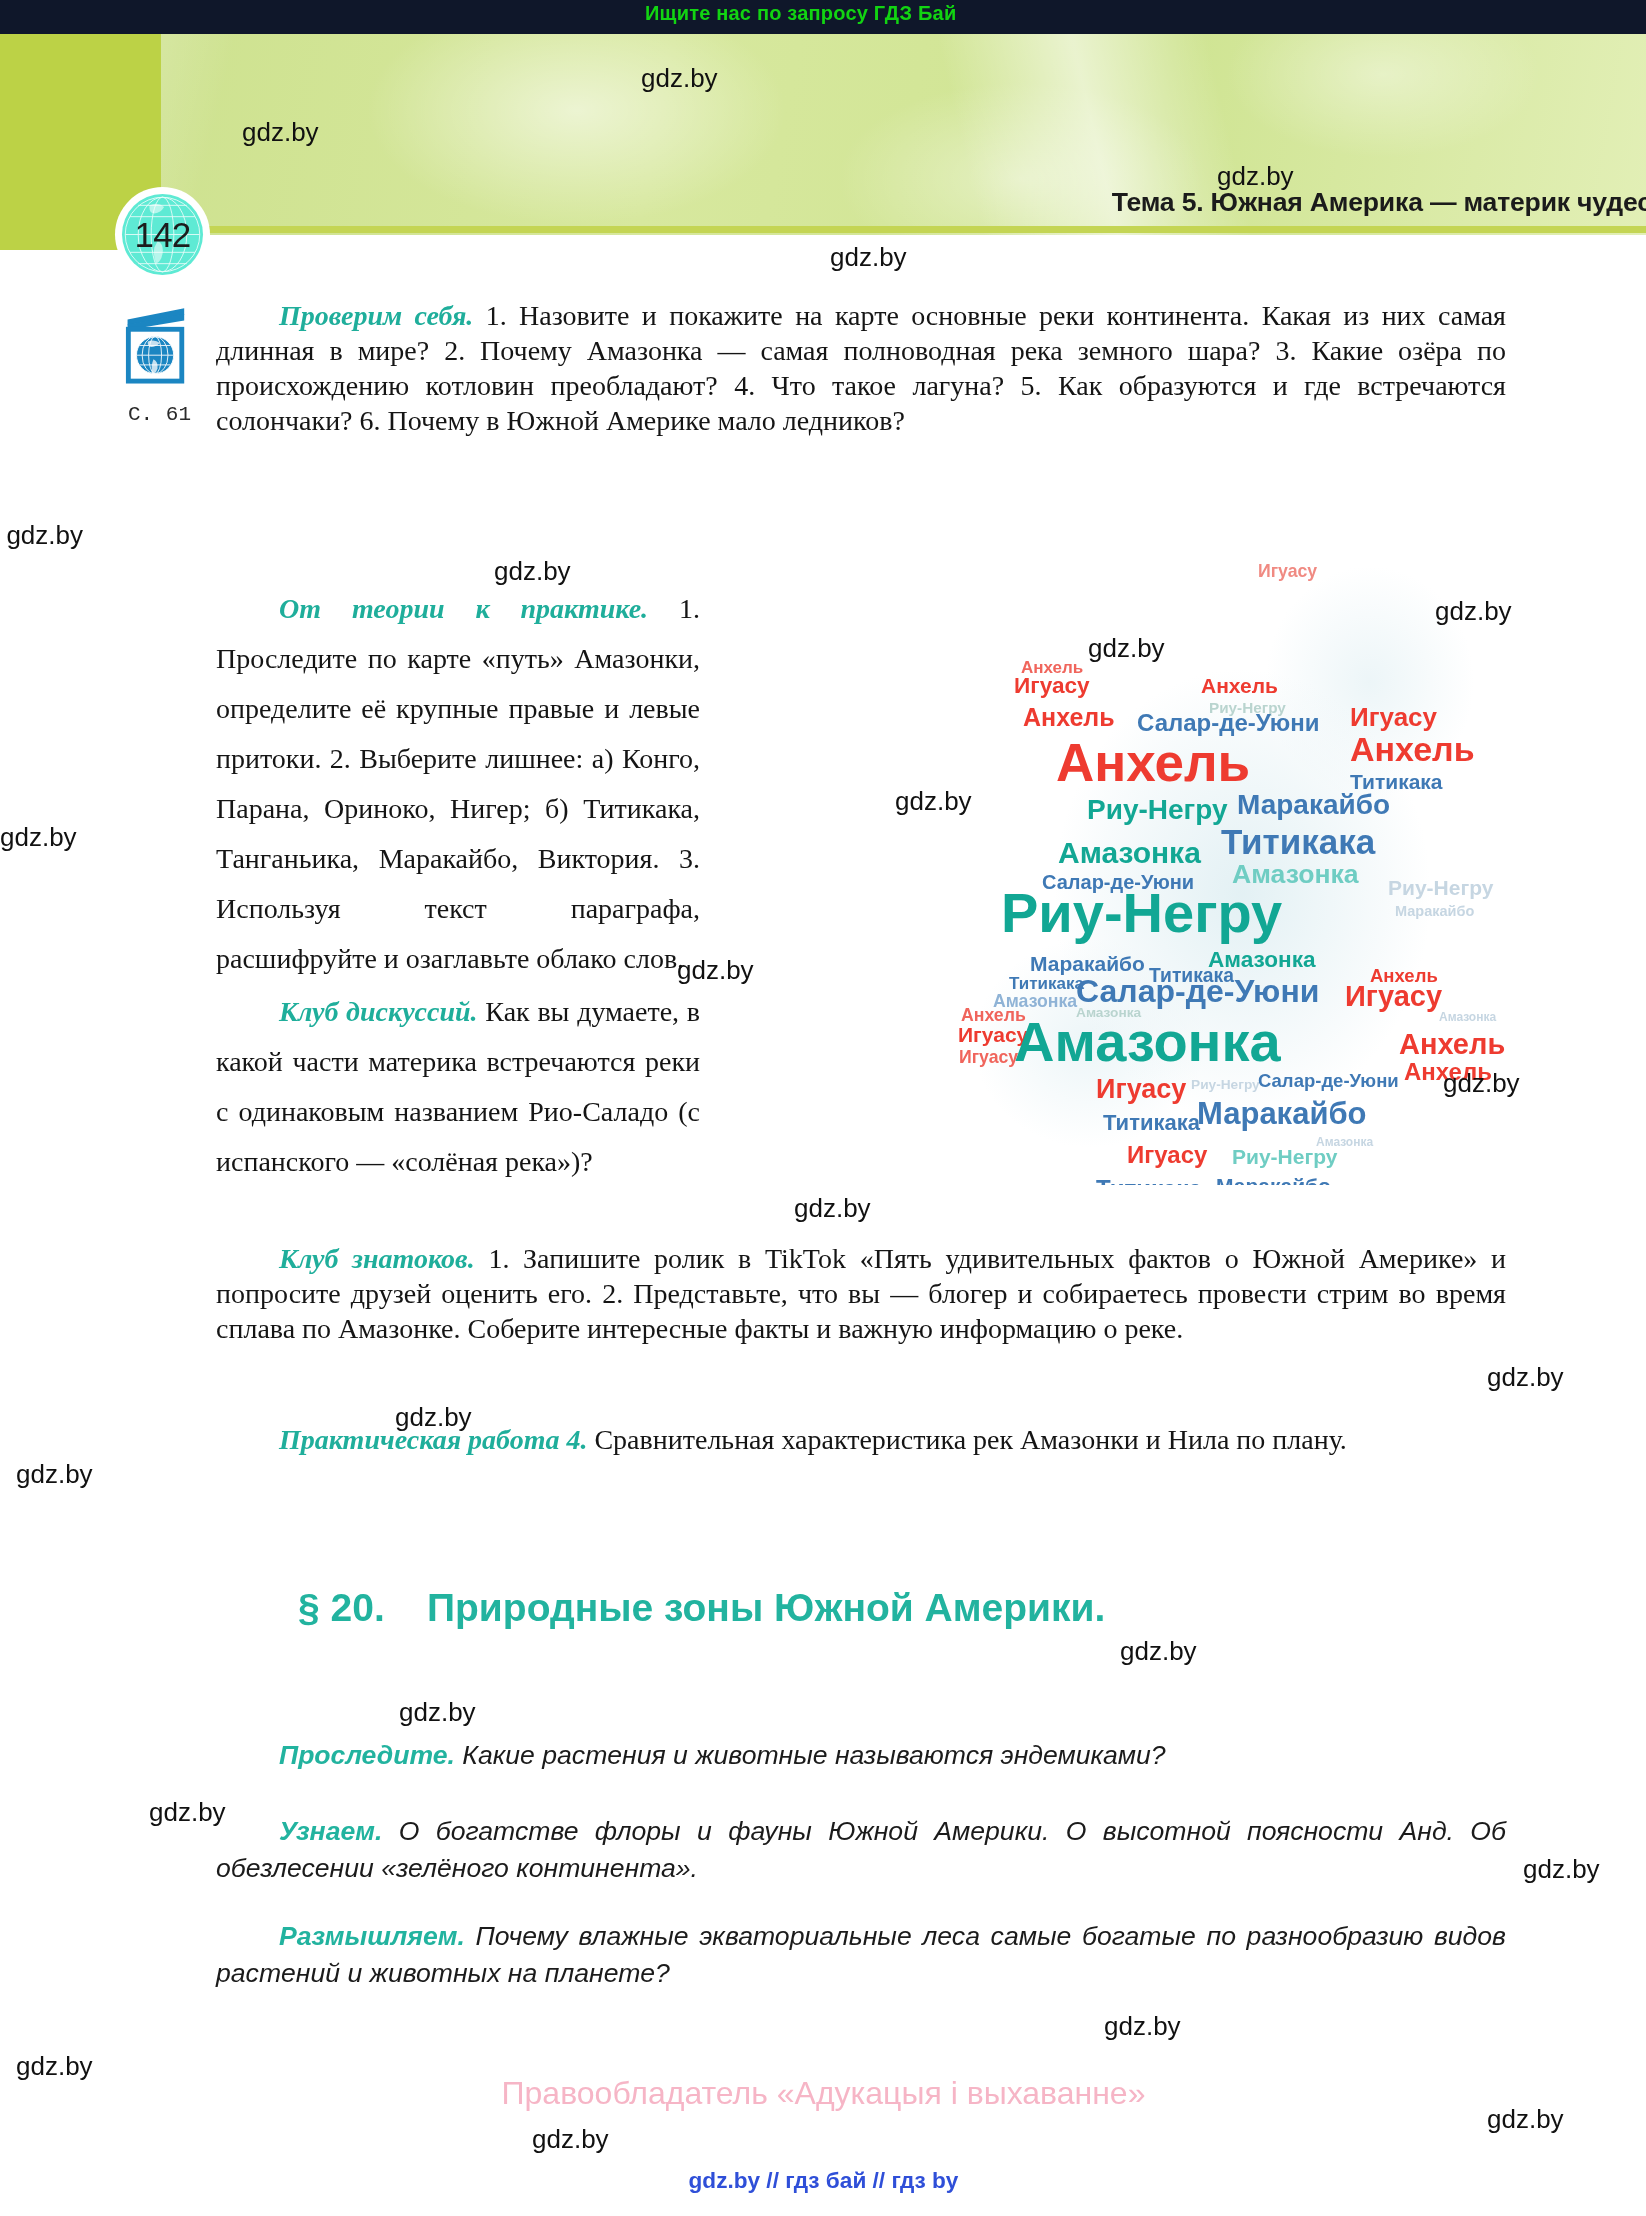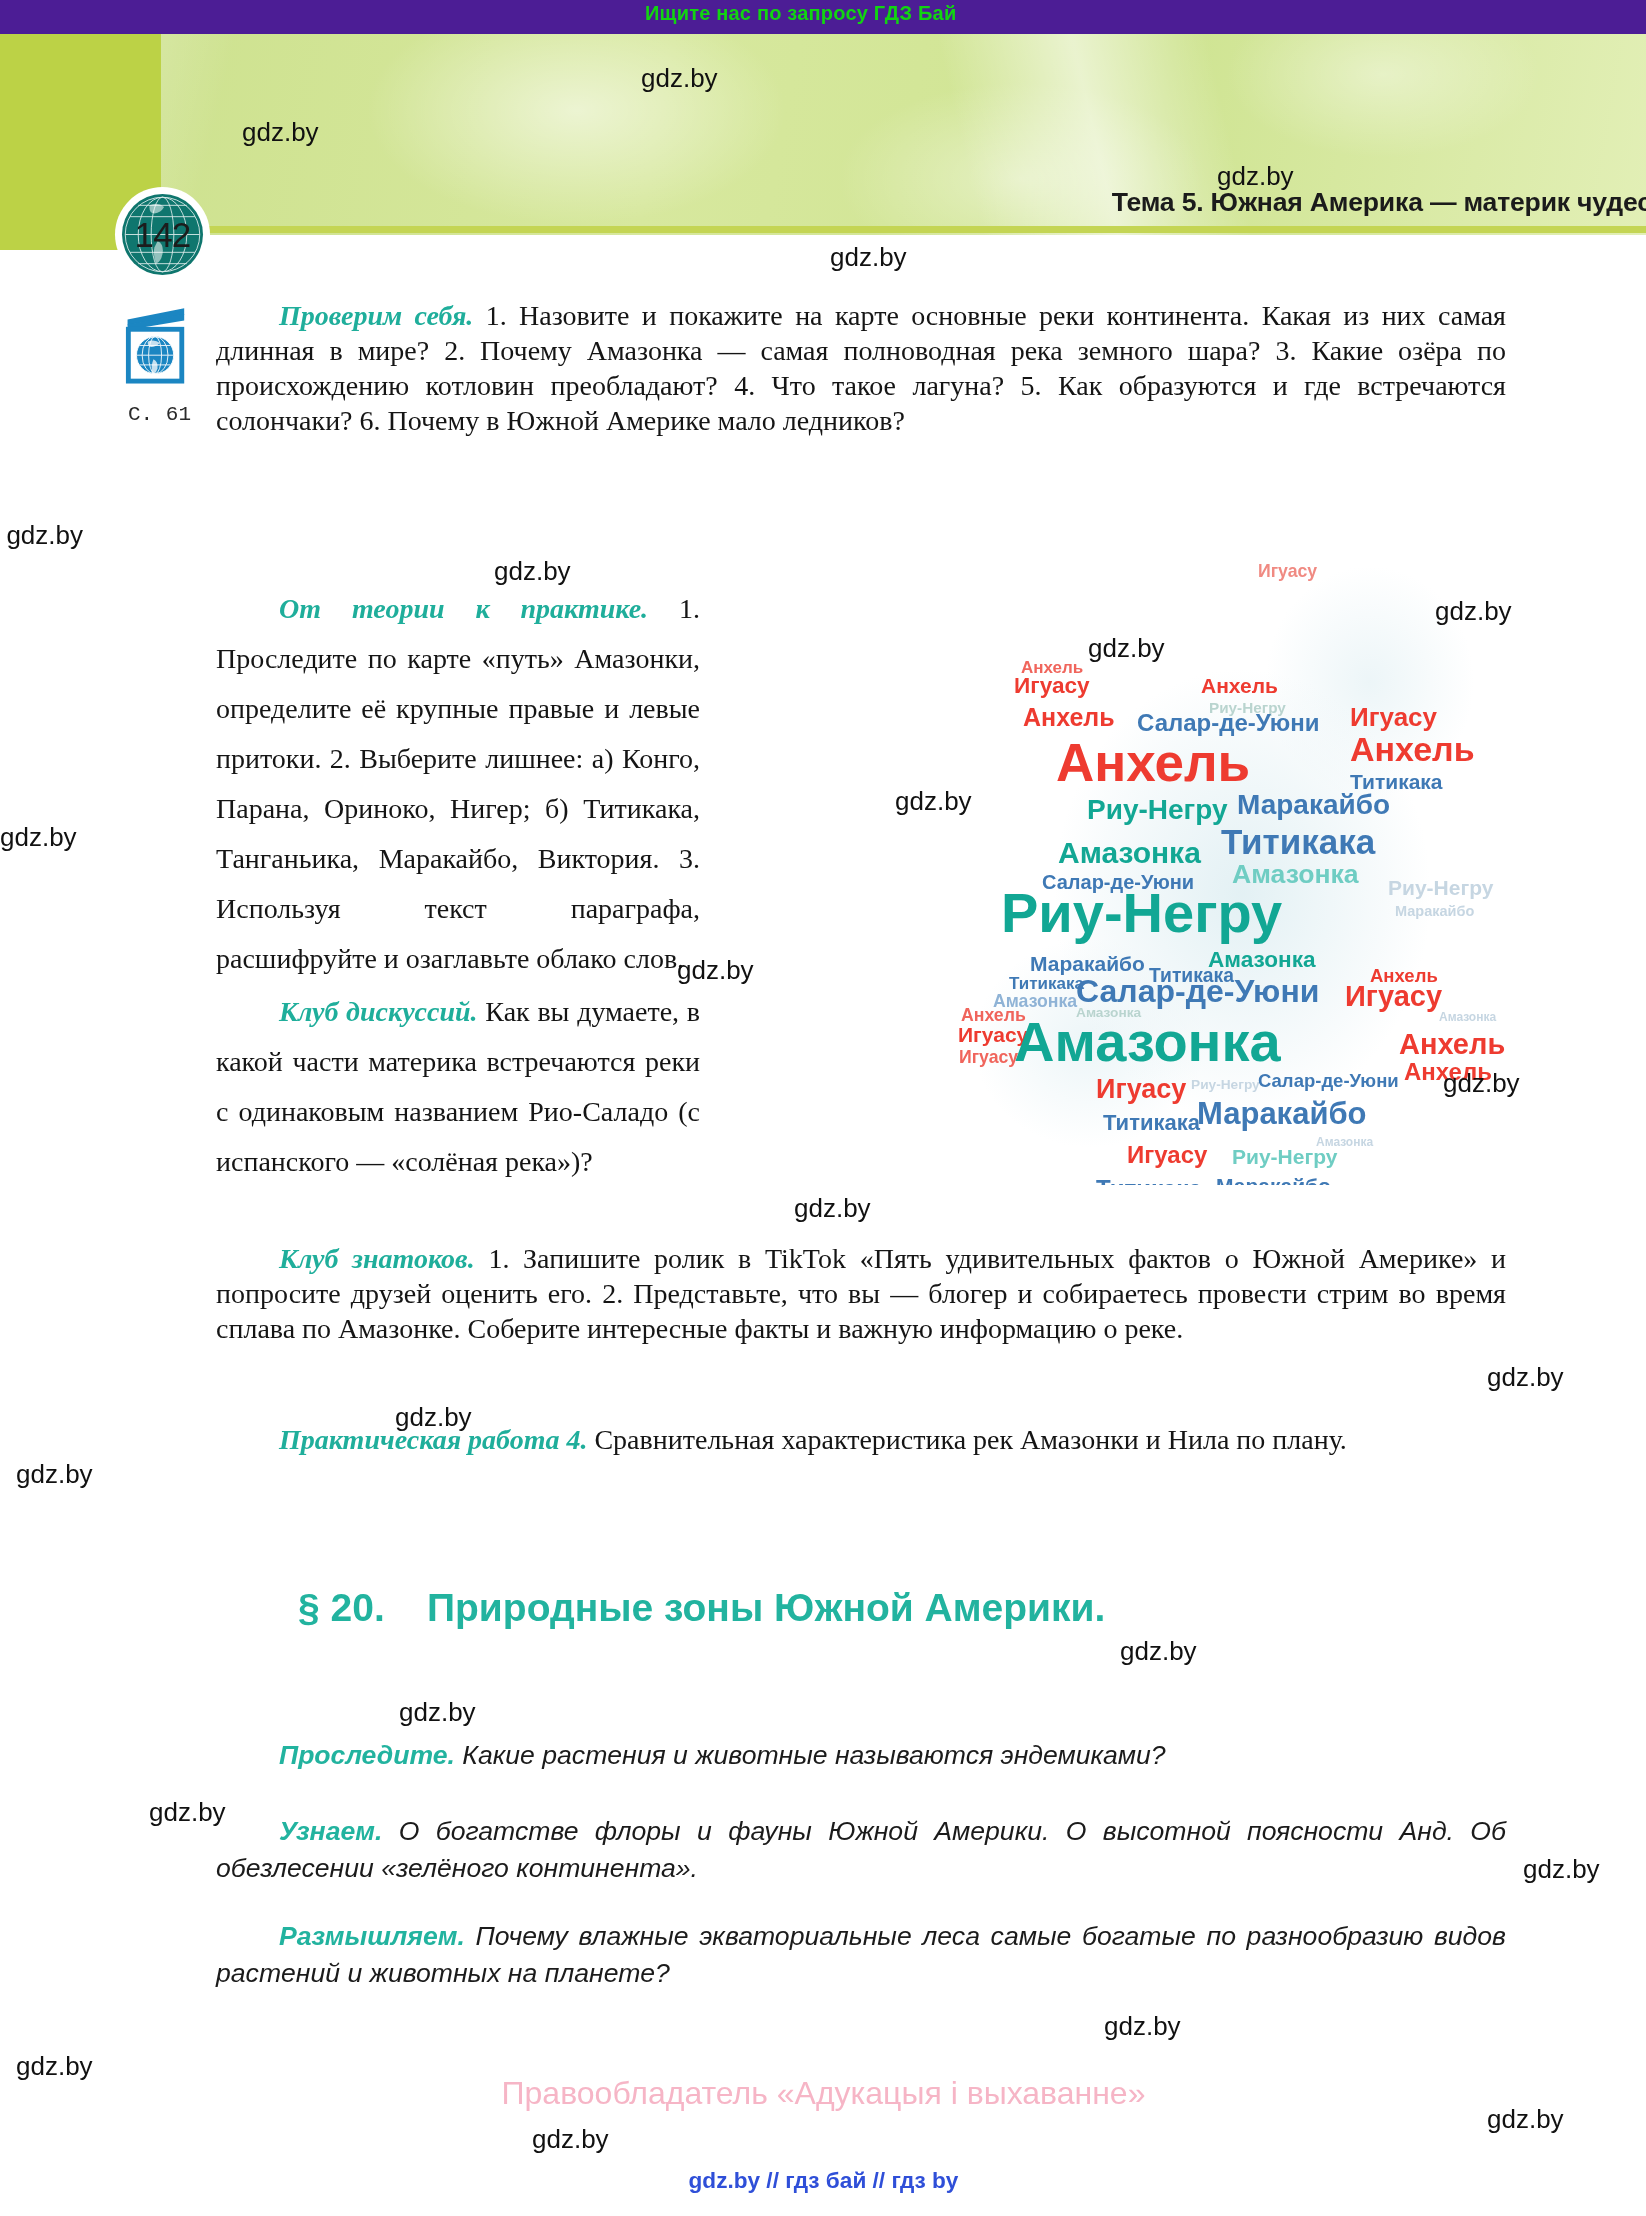--- a/index.html
+++ b/index.html
@@ -6,21 +6,21 @@
   html,body{margin:0;padding:0;background:#ffffff;}
   body{
     width:1647px;height:2216px;position:relative;overflow:hidden;
     font-family:"Liberation Serif", serif;
     -webkit-font-smoothing:antialiased;
   }
 
   
   .promo-strip{
     position:absolute;left:0;top:0;width:1647px;height:34px;
-    background:#4c1d95;
+    background:#0f172a;
   }
   .promo-text{
     position:absolute;left:645px;top:2.4px;
     font-family:"Liberation Sans", sans-serif;
     font-size:20px;font-weight:bold;color:#12d412;
     letter-spacing:0.2px;white-space:nowrap;
   }
 
   
   .header-band{
@@ -50,21 +50,21 @@
   }
 
   
   .page-badge{
     position:absolute;left:115px;top:187px;width:95px;height:95px;
     border-radius:50%;background:#ffffff;
     display:flex;align-items:center;justify-content:center;
   }
   .page-badge-inner{
     position:relative;width:81px;height:81px;border-radius:50%;
-    background:#0f766e;overflow:hidden;
+    background:#5eead4;overflow:hidden;
     display:flex;align-items:center;justify-content:center;
   }
   .page-badge-inner svg{position:absolute;left:0;top:0;}
   .page-badge-num{
     position:relative;z-index:2;
     font-family:"Liberation Sans", sans-serif;
     font-size:35px;font-weight:normal;color:#1c1c1c;letter-spacing:-0.8px;
   }
 
   

